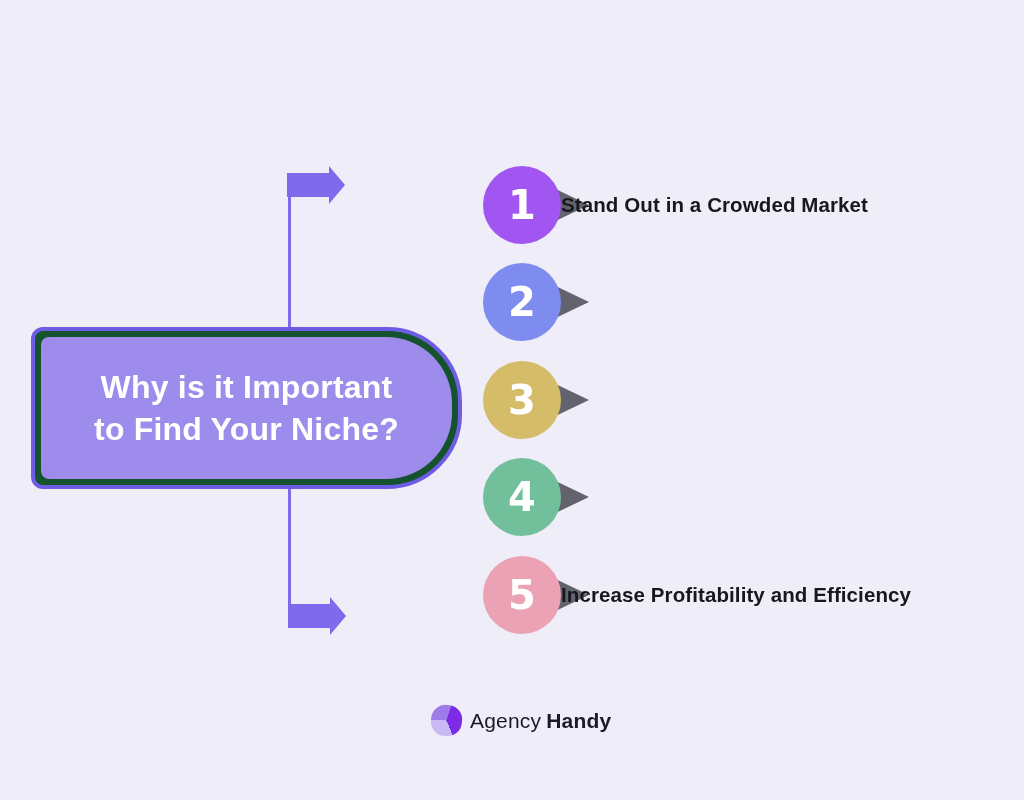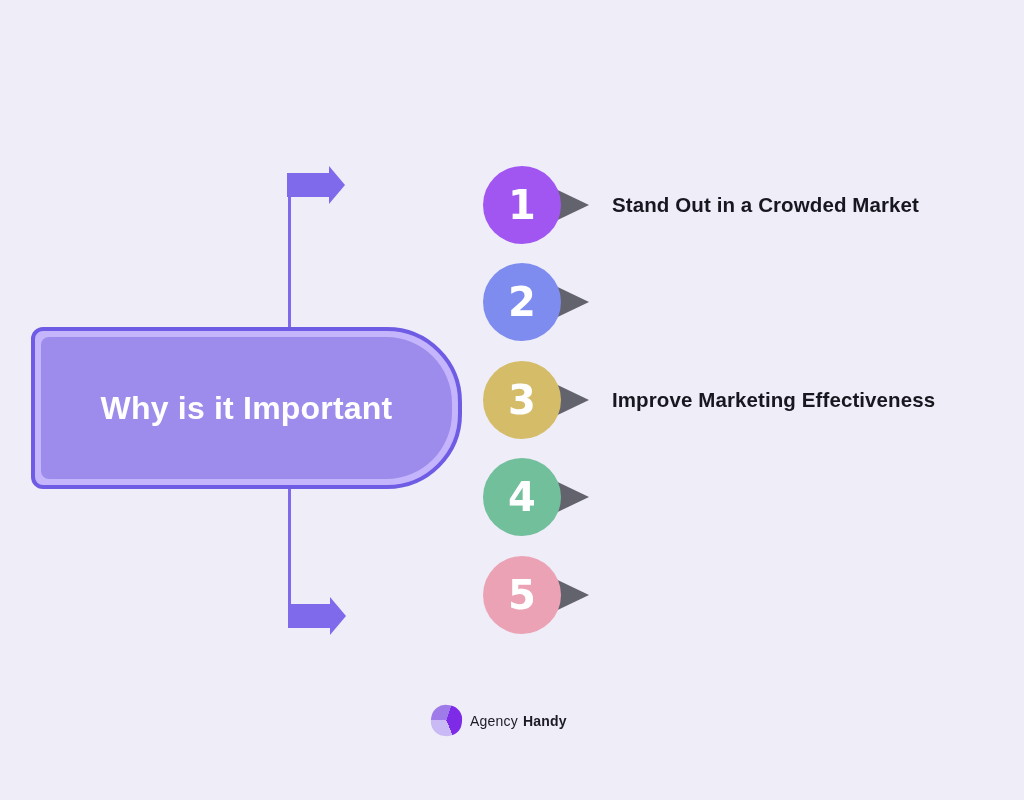--- a/index.html
+++ b/index.html
@@ -18,21 +18,21 @@
   }
   .flow-arrow{position:absolute;z-index:0;}
   .flow-arrow.top{left:287px;top:166px;}
   .flow-arrow.bottom{left:288px;top:597px;}
   
   .title-box{
     position:absolute;left:31px;top:327px;
     width:411px;height:142px;
     border:4px solid #6F5CE5;
     border-radius:12px 75px 75px 12px;
-    background:#c4b5fd;
+    background:#14532d;
     padding:6px;
     z-index:1;
     box-sizing:content-box;
   }
   .title-inner{
     width:100%;height:100%;
     border-radius:8px 66px 66px 8px;
     display:flex;flex-direction:column;
     align-items:center;justify-content:center;
     text-align:center;
@@ -60,40 +60,40 @@
     width:78px;height:78px;border-radius:50%;
     display:flex;align-items:center;justify-content:center;
   }
   .circle-number{
     color:#ffffff;
     font-family:"DejaVu Sans", sans-serif;
     font-size:40px;font-weight:700;
     line-height:1;
   }
   .row-label{
-    margin-left:51px;position:relative;z-index:2;
+    position:relative;z-index:2;
     color:#17171F;
     font-size:20.5px;font-weight:700;
     letter-spacing:0.1px;
     white-space:nowrap;
   }
   
   .footer-brand{
     position:absolute;left:431px;top:705px;
     display:flex;align-items:center;
     z-index:1;
   }
   .brand-mark{
     width:31px;height:31px;border-radius:46%;
     background:conic-gradient(from 10deg, #7E2BE8 0deg 140deg, #C9B9F4 140deg 255deg, #9F7BE9 255deg 360deg);
     transform:rotate(8deg);
   }
   .brand-text{
     margin-left:8px;
-    font-size:14px;color:#1B1B26;
+    font-size:21px;color:#1B1B26;
     letter-spacing:0.2px;
   }
   .brand-text .regular{font-weight:400;}
   .brand-text .bold{font-weight:700;margin-left:5px;}
 </style>
 </head>
 <body>
 
 <div class="canvas">
 
@@ -105,20 +105,21 @@
   </svg>
 
   <svg class="flow-arrow bottom" width="58" height="38" viewBox="0 0 58 38">
     <rect x="0" y="7" width="43" height="24" fill="#7F6AEC"></rect>
     <polygon points="42,0 58,19 42,38" fill="#7F6AEC"></polygon>
   </svg>
 
   <div class="title-box">
     <div class="title-inner" style="background: rgb(157, 140, 236);">
       <div class="title-line">Why is it Important</div>
+      <div class="title-line">to Find Your Niche?</div>
     </div>
   </div>
 
   <div class="row row-1">
     <svg class="pointer" width="46" height="44" viewBox="0 0 46 44">
       <polygon points="0,0 46,22 0,44" stroke-width="2" stroke-linejoin="round" fill="#63636E"></polygon>
     </svg>
     <div class="circle" style="background: rgb(161, 86, 242);">
       <span class="circle-number">1</span>
     </div>
@@ -134,39 +135,39 @@
     </div>
   </div>
 
   <div class="row row-3">
     <svg class="pointer" width="46" height="44" viewBox="0 0 46 44">
       <polygon points="0,0 46,22 0,44" stroke-width="2" stroke-linejoin="round" fill="#63636E"></polygon>
     </svg>
     <div class="circle" style="background: rgb(212, 188, 105);">
       <span class="circle-number">3</span>
     </div>
-    <div class="row-label">Improve Marketing Effectiveness</div>
   </div>
 
   <div class="row row-4">
     <svg class="pointer" width="46" height="44" viewBox="0 0 46 44">
       <polygon points="0,0 46,22 0,44" stroke-width="2" stroke-linejoin="round" fill="#63636E"></polygon>
     </svg>
     <div class="circle" style="background: rgb(114, 191, 156);">
       <span class="circle-number">4</span>
     </div>
   </div>
 
   <div class="row row-5">
     <svg class="pointer" width="46" height="44" viewBox="0 0 46 44">
       <polygon points="0,0 46,22 0,44" stroke-width="2" stroke-linejoin="round" fill="#63636E"></polygon>
     </svg>
     <div class="circle" style="background: rgb(236, 162, 181);">
       <span class="circle-number">5</span>
     </div>
+    <div class="row-label">Increase Profitability and Efficiency</div>
   </div>
 
   <div class="footer-brand">
     <div class="brand-mark"></div>
     <div class="brand-text">
       <span class="regular">Agency</span><span class="bold">Handy</span>
     </div>
   </div>
 
 </div>

